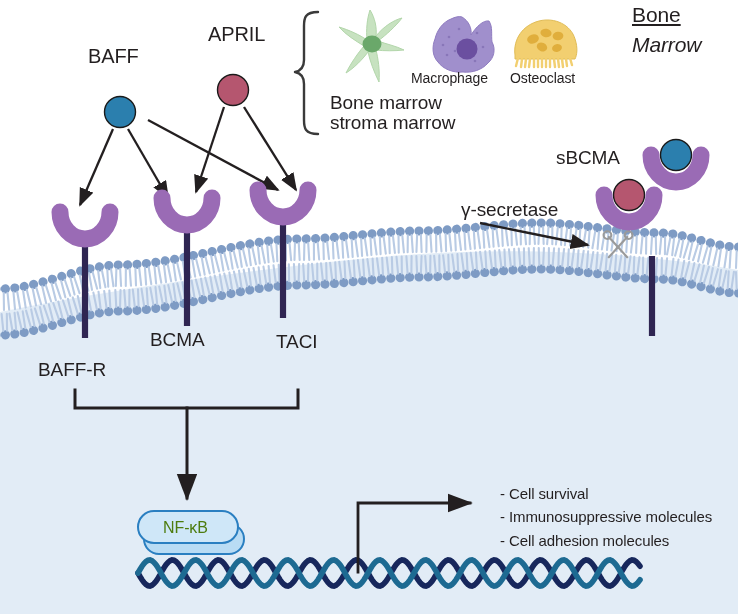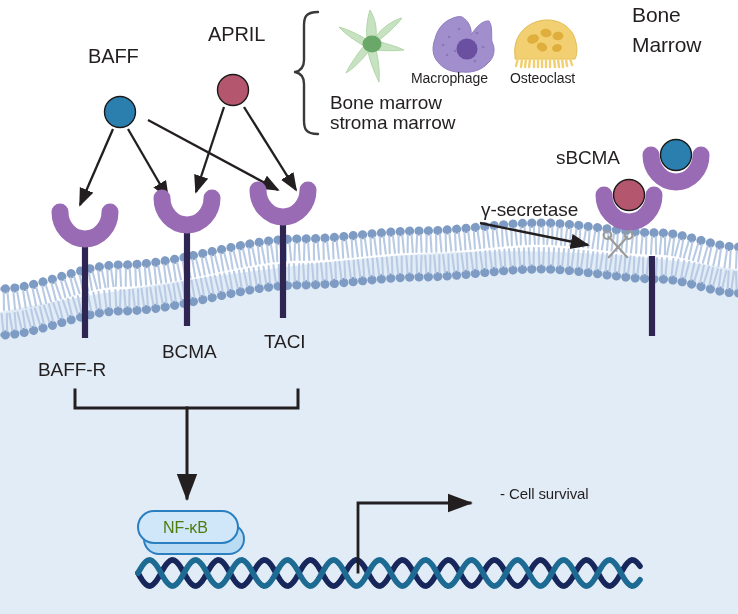--- a/index.html
+++ b/index.html
@@ -382,34 +382,34 @@
     <g stroke="#231f20" stroke-width="2.8" fill="none" stroke-linecap="square">
       <path d="M358,572 L358,503 L470,503" marker-end="url(#arrowheadThin)"></path>
     </g>
 
   </svg>
 
   <div class="lbl lbl-ligand" style="left:88px; top:44px;">BAFF</div>
 
   <div class="lbl lbl-ligand" style="left:208px; top:22px;">APRIL</div>
 
-  <div class="lbl lbl-title" style="left:632px; top:2px;">Bone</div>
-  <div class="lbl lbl-title" style="left:632px; top:32px;">Marrow</div>
+  <div class="lbl lbl-title" style="left:632px; top:2px;text-decoration:underline;">Bone</div>
+  <div class="lbl lbl-title" style="left:632px; top:32px;font-style:italic;">Marrow</div>
 
   <div class="lbl lbl-cell" style="left:411px; top:70px;">Macrophage</div>
   <div class="lbl lbl-cell" style="left:510px; top:70px;">Osteoclast</div>
 
   <div class="lbl lbl-stroma" style="left:330px; top:90px;">Bone marrow</div>
   <div class="lbl lbl-stroma" style="left:330px; top:110px;">stroma marrow</div>
 
   <div class="lbl lbl-sbcma" style="left:556px; top:146px;">sBCMA</div>
 
-  <div class="lbl lbl-gsec" style="left:461px; top:198px;margin-left:20px;">γ-secretase</div>
+  <div class="lbl lbl-gsec" style="left:461px; top:198px;">γ-secretase</div>
 
   <div class="lbl lbl-receptor" style="left:38px; top:358px;">BAFF-R</div>
-  <div class="lbl lbl-receptor" style="left:150px; top:340px;margin-left:12px;">BCMA</div>
-  <div class="lbl lbl-receptor" style="left:264px; top:330px;">TACI</div>
+  <div class="lbl lbl-receptor" style="left:150px; top:328px;">BCMA</div>
+  <div class="lbl lbl-receptor" style="left:276px; top:330px;">TACI</div>
 
   <div class="lbl lbl-nfkb" style="left:163px; top:518px;">NF-κB</div>
 
-  <div id="outcomes-list" class="lbl lbl-outcome" style="left:500px; top:462px;"><div>- Cell survival</div></div>
+  <div id="outcomes-list" class="lbl lbl-outcome" style="left:500px; top:462px;"><div>- Cell survival</div><div>- Immunosuppressive molecules</div><div>- Cell adhesion molecules</div></div>
 
 </div>
 
 </body></html>

